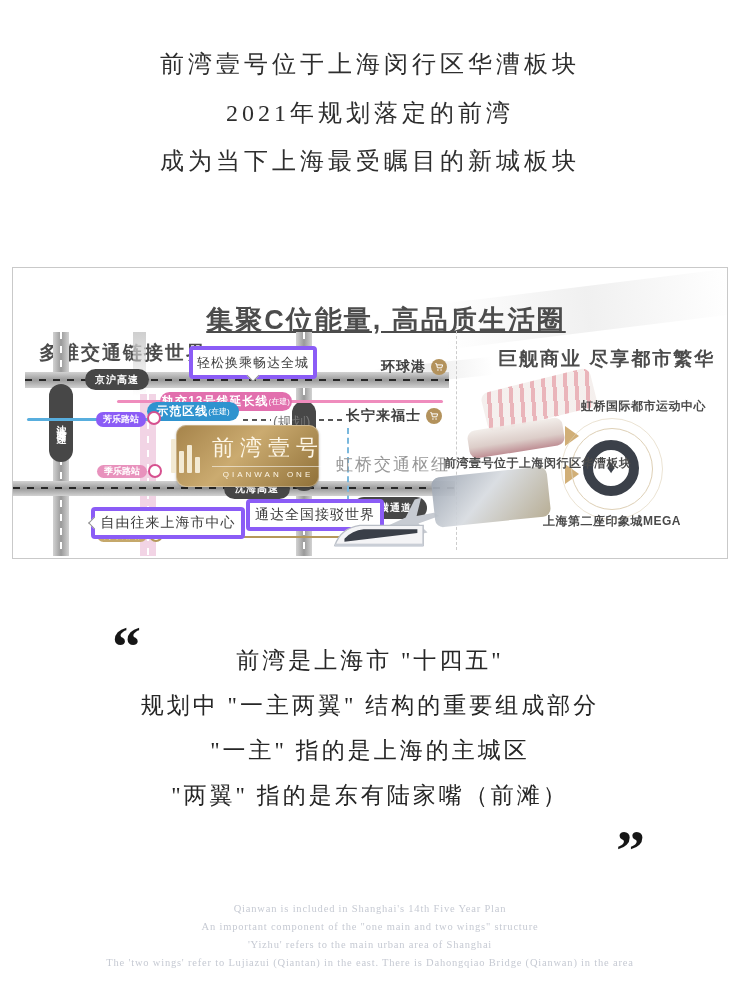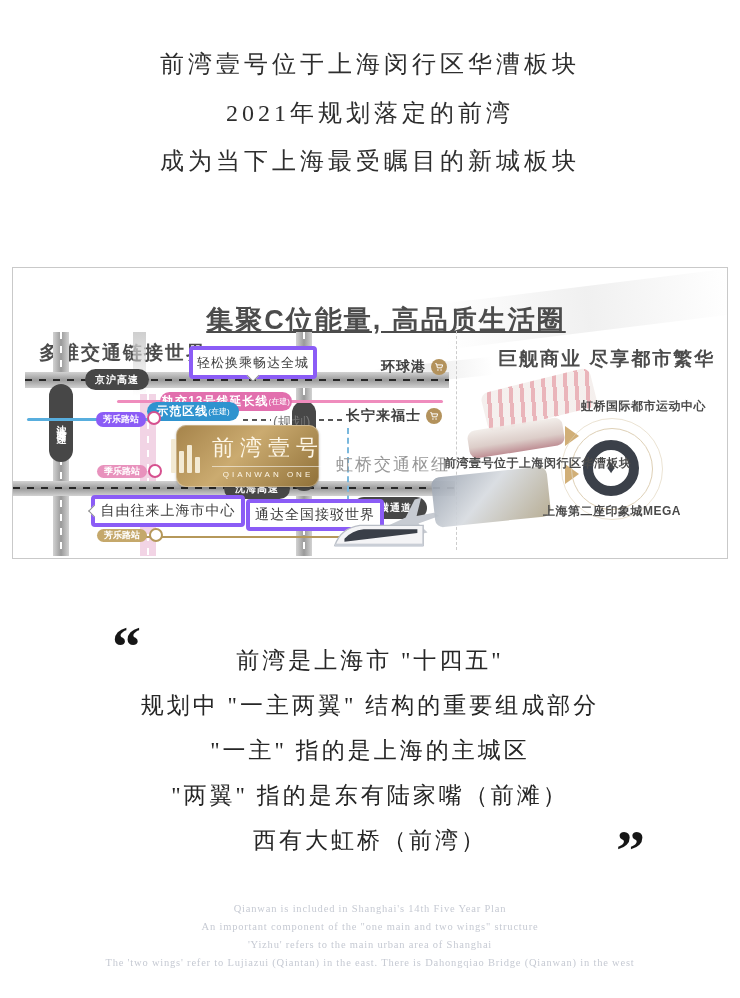--- a/index.html
+++ b/index.html
@@ -176,21 +176,21 @@
       <span class="cart-badge">
         <svg width="10" height="10" viewBox="0 0 24 24">
             <path d="M3 4h3l2.2 10h10.3l2.3-7H7.2" fill="none" stroke="#fff" stroke-width="2.4"></path>
             <circle cx="9.5" cy="19" r="1.8" fill="#fff"></circle>
             <circle cx="17" cy="19" r="1.8" fill="#fff"></circle>
           </svg>
       </span>
     </div>
     <div class="abs" style="left:323px;top:185px;color:#979797;font-size:17px;letter-spacing:2px;white-space:nowrap">虹桥交通枢纽</div>
 
-    <div class="abs bubble" style="left:78px;top:227px;width:146px;height:24px">
+    <div class="abs bubble" style="left:78px;top:239px;width:146px;height:24px">
       <span>自由往来上海市中心</span>
       <i class="tip-left"></i>
     </div>
     <div class="abs bubble" style="left:233px;top:231px;width:130px;height:24px">
       <span>通达全国接驳世界</span>
     </div>
 
     <div class="abs" style="left:352px;top:228px;transform:rotate(-14deg)">
       <svg width="78" height="44" viewBox="0 0 64 40">
           <path d="M2 26 L34 20 L46 6 L52 6 L44 21 L60 22 L64 26 L44 28 L50 38 L44 38 L34 28 L10 31 Z" fill="#c7cbd2"></path>
@@ -217,29 +217,28 @@
 
     <div class="abs chevron" style="left:552px;top:158px"></div>
     <div class="abs chevron" style="left:552px;top:196px"></div>
 
     <div class="abs emblem-ring" style="left:558px;top:160px;width:80px;height:80px"></div>
     <div class="abs emblem-ring" style="left:548px;top:150px;width:100px;height:100px;opacity:.6"></div>
     <div class="abs emblem" style="left:570px;top:172px;width:36px;height:36px">♦</div>
 
     <div class="abs poi-small" style="left:568px;top:130px">虹桥国际都市运动中心</div>
     <div class="abs poi-small" style="left:431px;top:187px">前湾壹号位于上海闵行区华漕板块</div>
-    <div class="abs poi-small" style="left:530px;top:235px">上海第二座印象城MEGA</div>
+    <div class="abs poi-small" style="left:530px;top:245px">上海第二座印象城MEGA</div>
   </div>
 
   <div class="abs quote-mark" style="left:112px;top:618px">“</div>
   <div class="abs quote-line" style="top:645px">前湾是上海市 "十四五"</div>
   <div class="abs quote-line" style="top:690px">规划中 "一主两翼" 结构的重要组成部分</div>
   <div class="abs quote-line" style="top:735px">"一主" 指的是上海的主城区</div>
   <div class="abs quote-line" style="top:780px">"两翼" 指的是东有陆家嘴（前滩）</div>
-  <div class="abs quote-line" style="top:825px">西有大虹桥（前湾）</div>
   <div class="abs quote-mark" style="left:616px;top:822px">”</div>
 
   <div class="abs footer-line" style="top:903px">Qianwan is included in Shanghai's 14th Five Year Plan</div>
   <div class="abs footer-line" style="top:939px">'Yizhu' refers to the main urban area of Shanghai</div>
   <div class="abs footer-line" style="top:921px">An important component of the "one main and two wings" structure</div>
-  <div class="abs footer-line" style="top:957px">The 'two wings' refer to Lujiazui (Qiantan) in the east.  There is Dahongqiao Bridge (Qianwan) in the west</div>
+  <div class="abs footer-line" style="top:957px">The 'two wings' refer to Lujiazui (Qiantan) in the east.  There is Dahongqiao Bridge (Qianwan) in the area</div>
 
 </div>
 
 </body></html>

